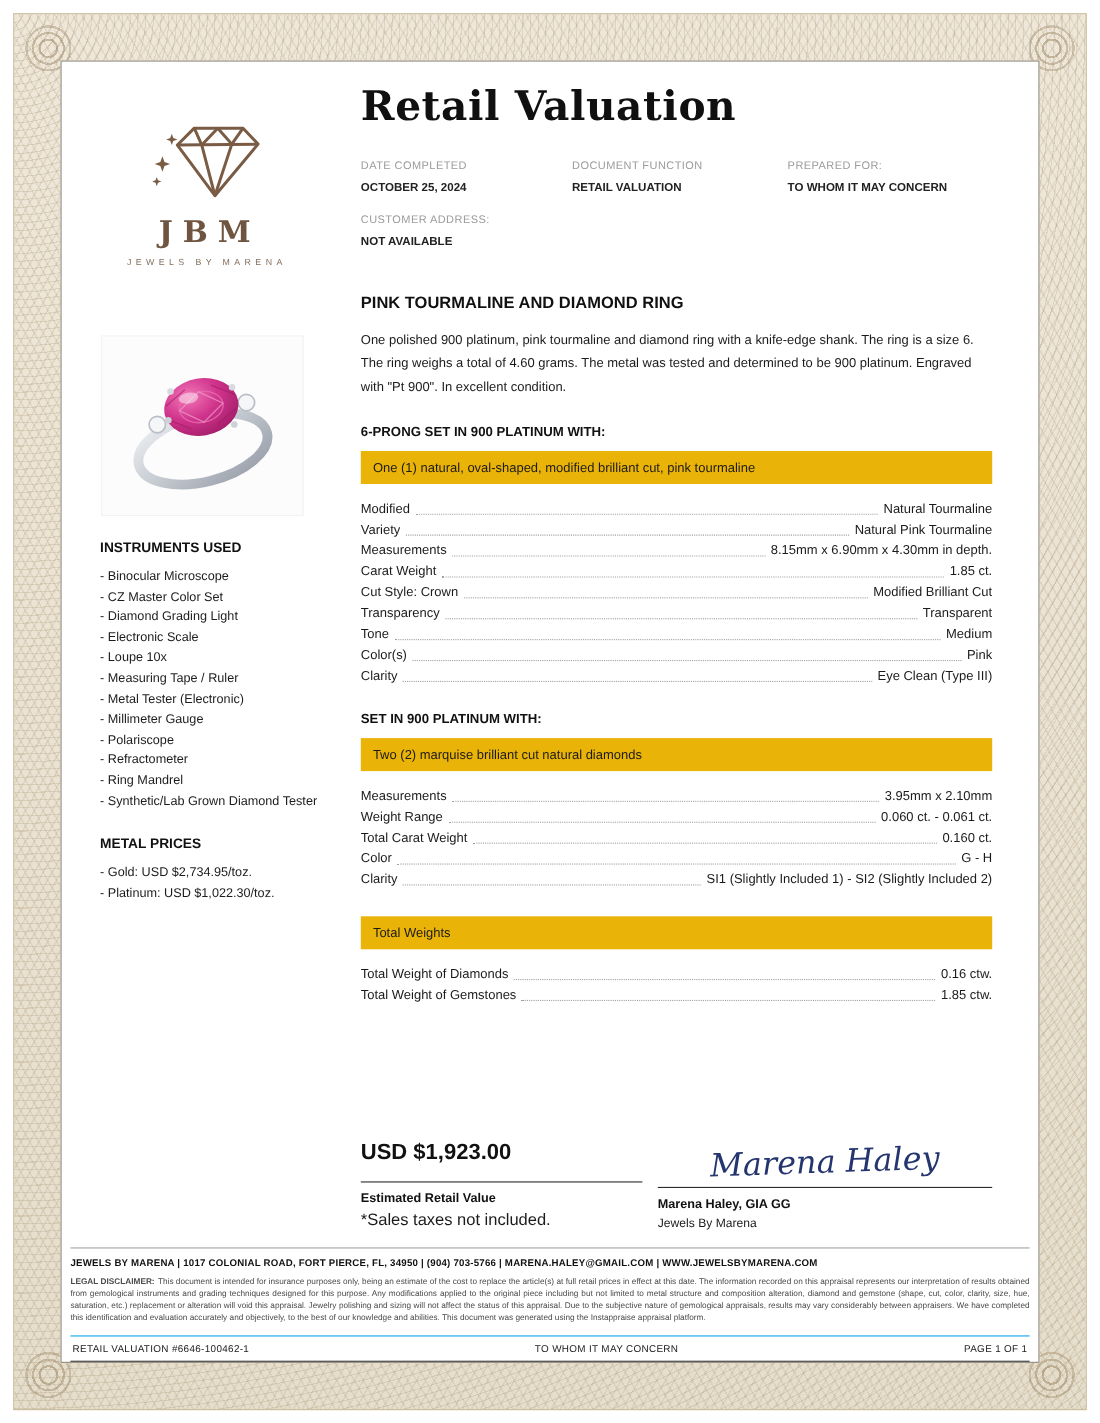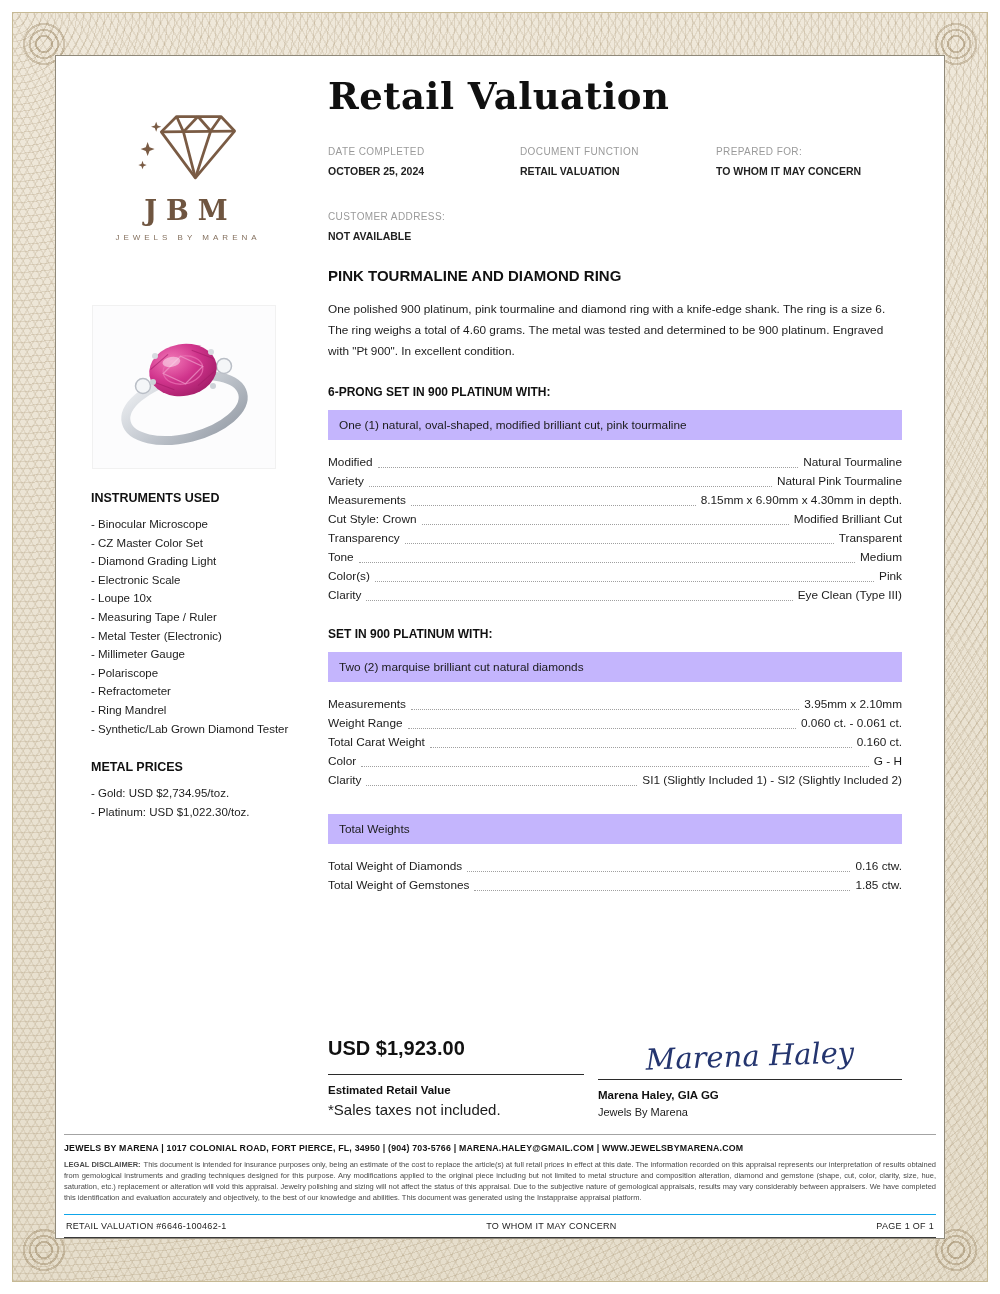--- a/index.html
+++ b/index.html
@@ -33,36 +33,36 @@
   }
   
   .content{position:absolute;left:64px;right:64px;top:58px;bottom:56px;}
 
   .logo{position:absolute;left:28px;top:50px;width:188px;text-align:center;}
   .logo-initials{font-family:"DejaVu Serif",serif;font-weight:700;font-size:27px;letter-spacing:9px;color:#6f5540;margin-top:2px;padding-left:9px;}
   .logo-sub{font-size:8px;letter-spacing:4px;color:#84705e;margin-top:7px;padding-left:4px;}
 
   .doc-title{position:absolute;left:264px;top:16px;margin:0;font-family:"DejaVu Serif",serif;font-weight:700;font-size:37px;letter-spacing:.5px;color:#101010;}
 
-  .meta{position:absolute;left:264px;top:88px;right:32px;display:grid;grid-template-columns:192px 196px 1fr;row-gap:34px;}
+  .meta{position:absolute;left:264px;top:88px;right:32px;display:grid;grid-template-columns:192px 196px 1fr;row-gap:18px;}
   .meta-label{font-size:10px;letter-spacing:.4px;color:#9a9a9a;}
   .meta-value{margin-top:8px;font-size:10.5px;font-weight:700;color:#222;}
 
   .photo{position:absolute;left:28px;top:247px;width:182px;height:162px;background:#fcfcfd;border:1px solid #f1f1f1;}
 
   .sidebar{position:absolute;left:27px;top:433px;width:222px;}
   .side-heading{font-size:12.5px;font-weight:700;color:#111;margin:0 0 10px;}
   .side-item{font-size:11.5px;line-height:18.6px;color:#1c1c1c;}
   .side-gap{height:22px;}
 
   .main{position:absolute;left:264px;top:209px;width:574px;}
   .item-title{margin:0 0 15px;font-size:15px;font-weight:700;color:#111;}
   .desc{margin:0 0 22px;font-size:11.8px;line-height:1.8;color:#1b1b1b;}
   .section-heading{font-size:12px;font-weight:700;color:#111;margin:22px 0 11px;}
-  .summary-box{background:#c4b5fd;padding:8px 11px;font-size:11.8px;color:#1b1b1b;margin:0 0 13px;}
+  .summary-box{background:#eab308;padding:8px 11px;font-size:11.8px;color:#1b1b1b;margin:0 0 13px;}
   .rows{margin:0;}
   .row{display:flex;line-height:19px;font-size:11.8px;}
   .row .label{white-space:nowrap;}
   .row .dots{flex:1;align-self:flex-end;margin:0 5px 4px;border-bottom:1.6px dotted #a0a0a0;min-width:20px;}
   .row .value{white-space:nowrap;text-align:right;}
   .totals-box{margin-top:24px;}
 
   .valuation-row{position:absolute;left:264px;width:574px;top:979px;display:flex;justify-content:space-between;align-items:flex-end;}
   .val-col{width:256px;}
   .val-amount{font-size:20px;font-weight:700;color:#111;padding-bottom:14px;border-bottom:1.5px solid #2b2b2b;}
@@ -204,20 +204,25 @@
           <span class="label">Variety</span>
           <span class="dots"></span>
           <span class="value">Natural Pink Tourmaline</span>
         </div>
           <div class="row">
           <span class="label">Measurements</span>
           <span class="dots"></span>
           <span class="value">8.15mm x 6.90mm x 4.30mm in depth.</span>
         </div>
           <div class="row">
+          <span class="label">Carat Weight</span>
+          <span class="dots"></span>
+          <span class="value">1.85 ct.</span>
+        </div>
+          <div class="row">
           <span class="label">Cut Style: Crown</span>
           <span class="dots"></span>
           <span class="value">Modified Brilliant Cut</span>
         </div>
           <div class="row">
           <span class="label">Transparency</span>
           <span class="dots"></span>
           <span class="value">Transparent</span>
         </div>
           <div class="row">

